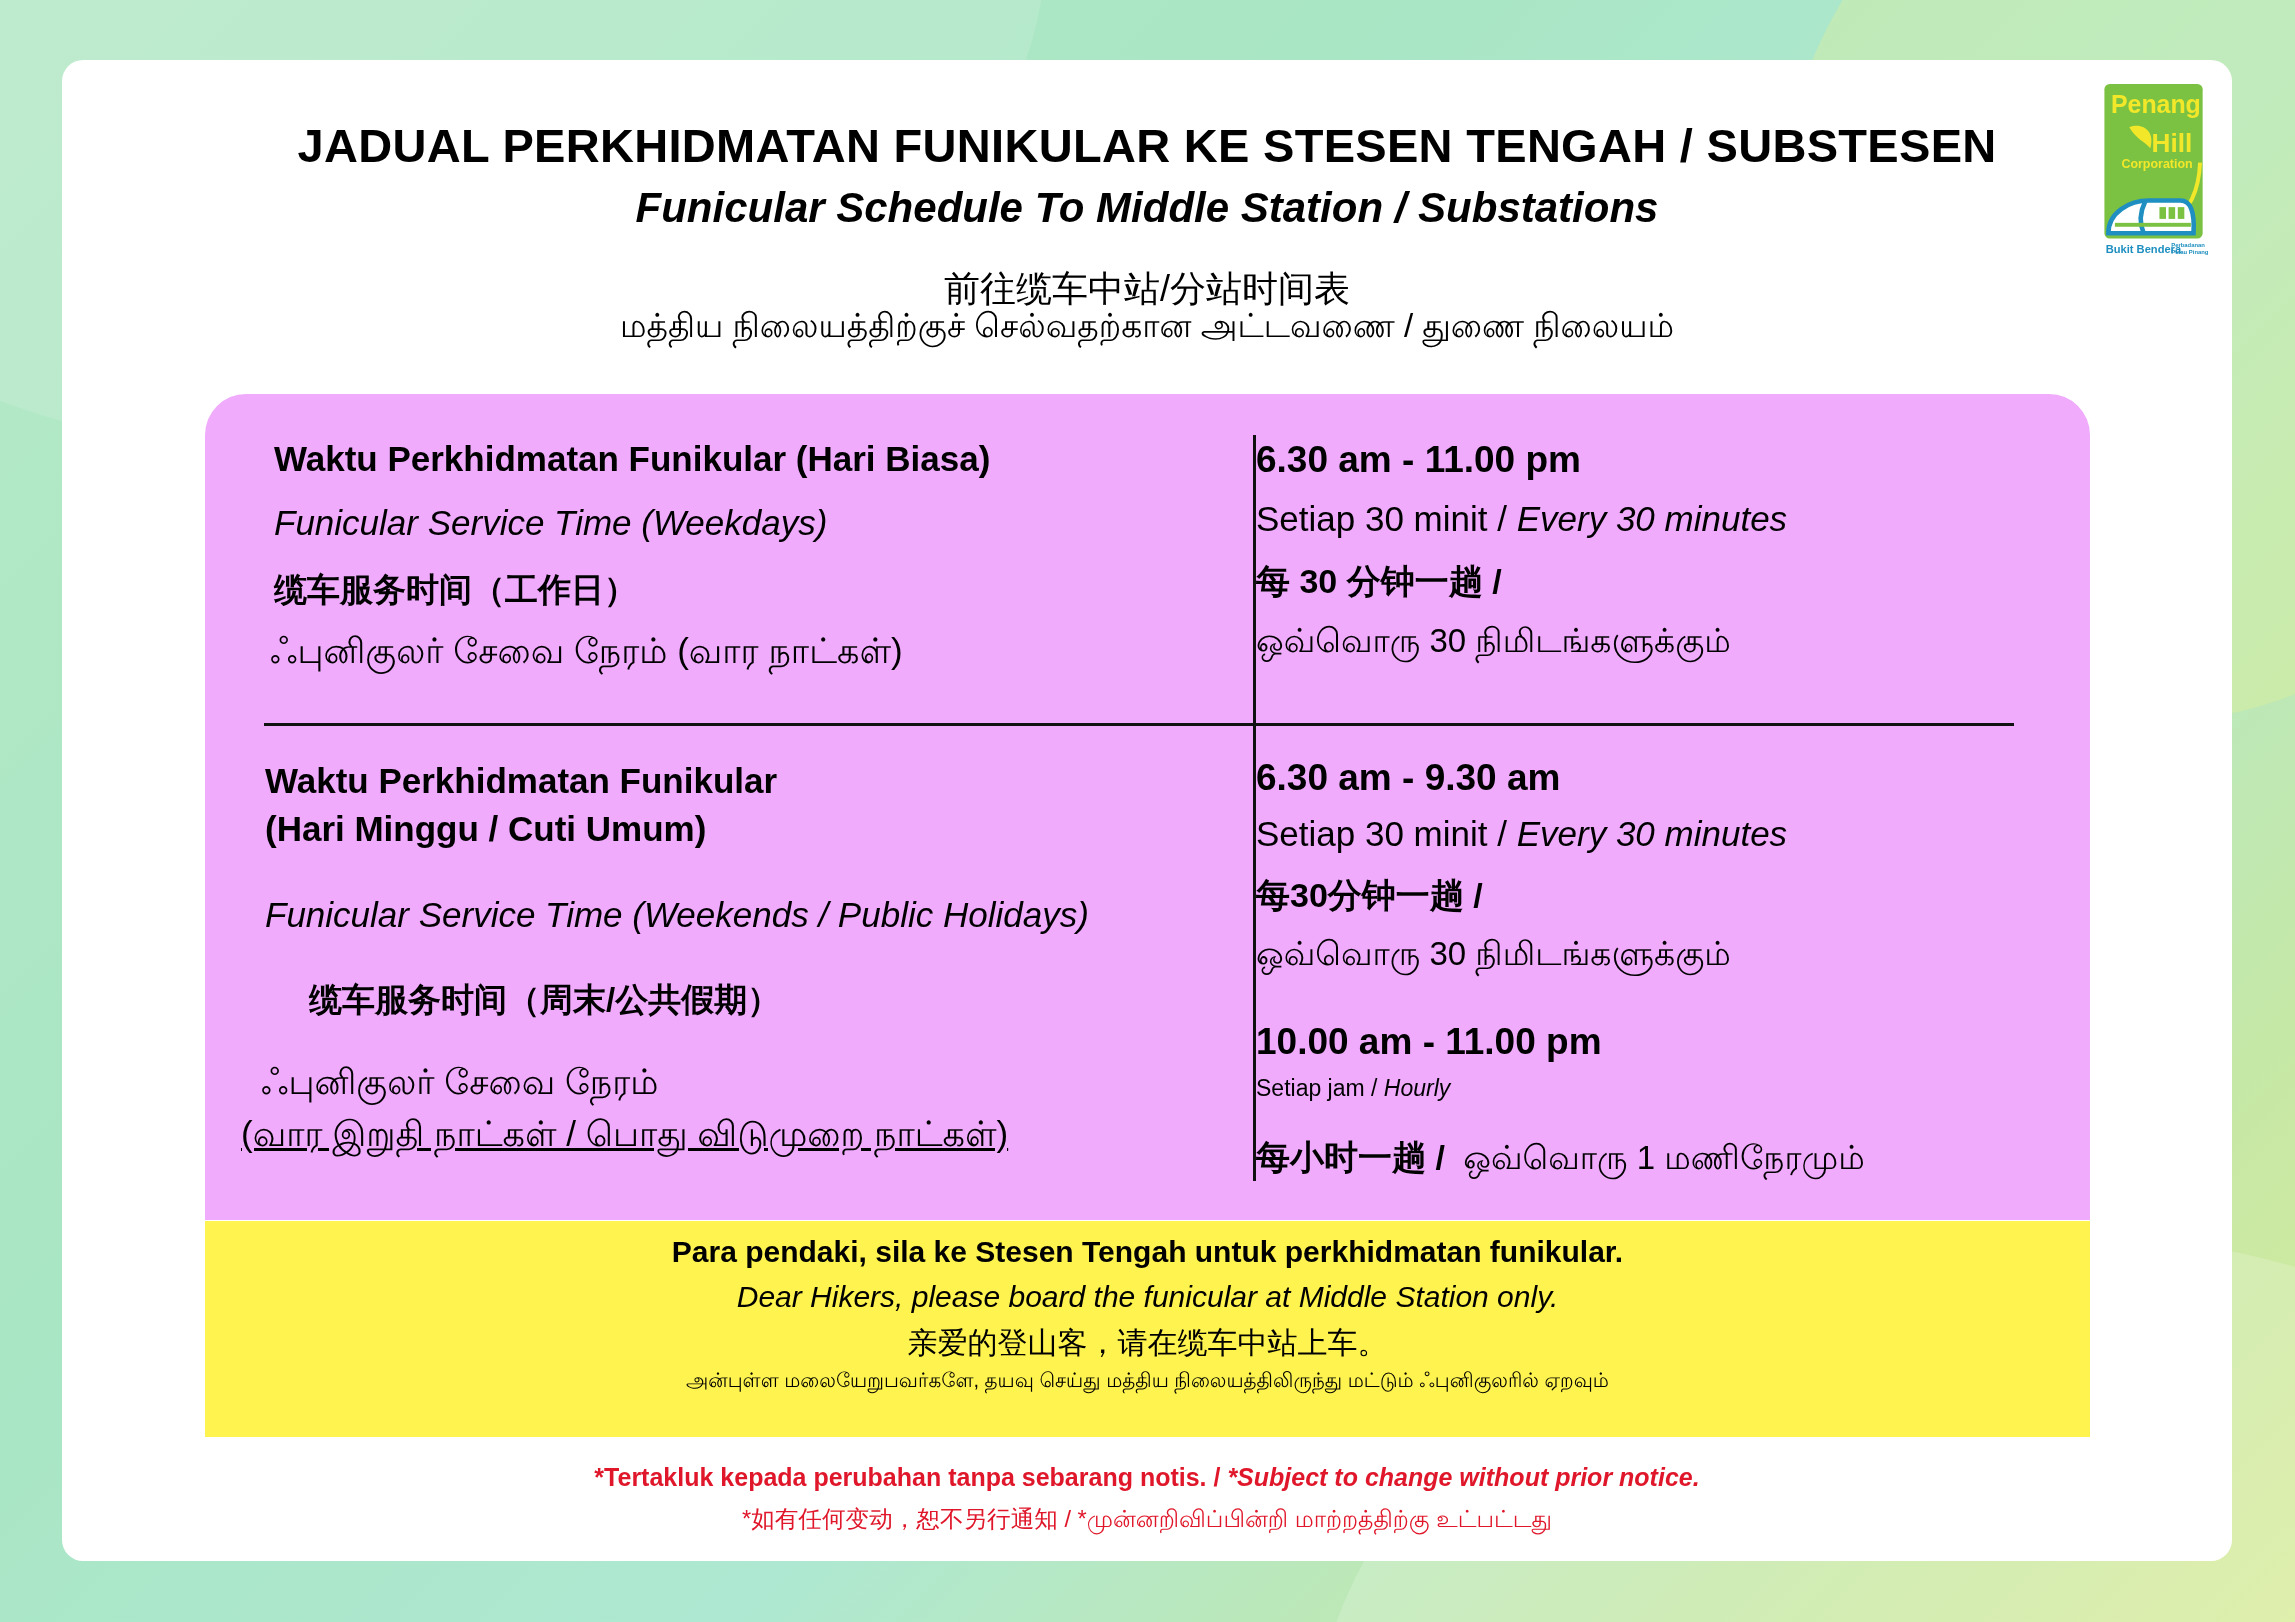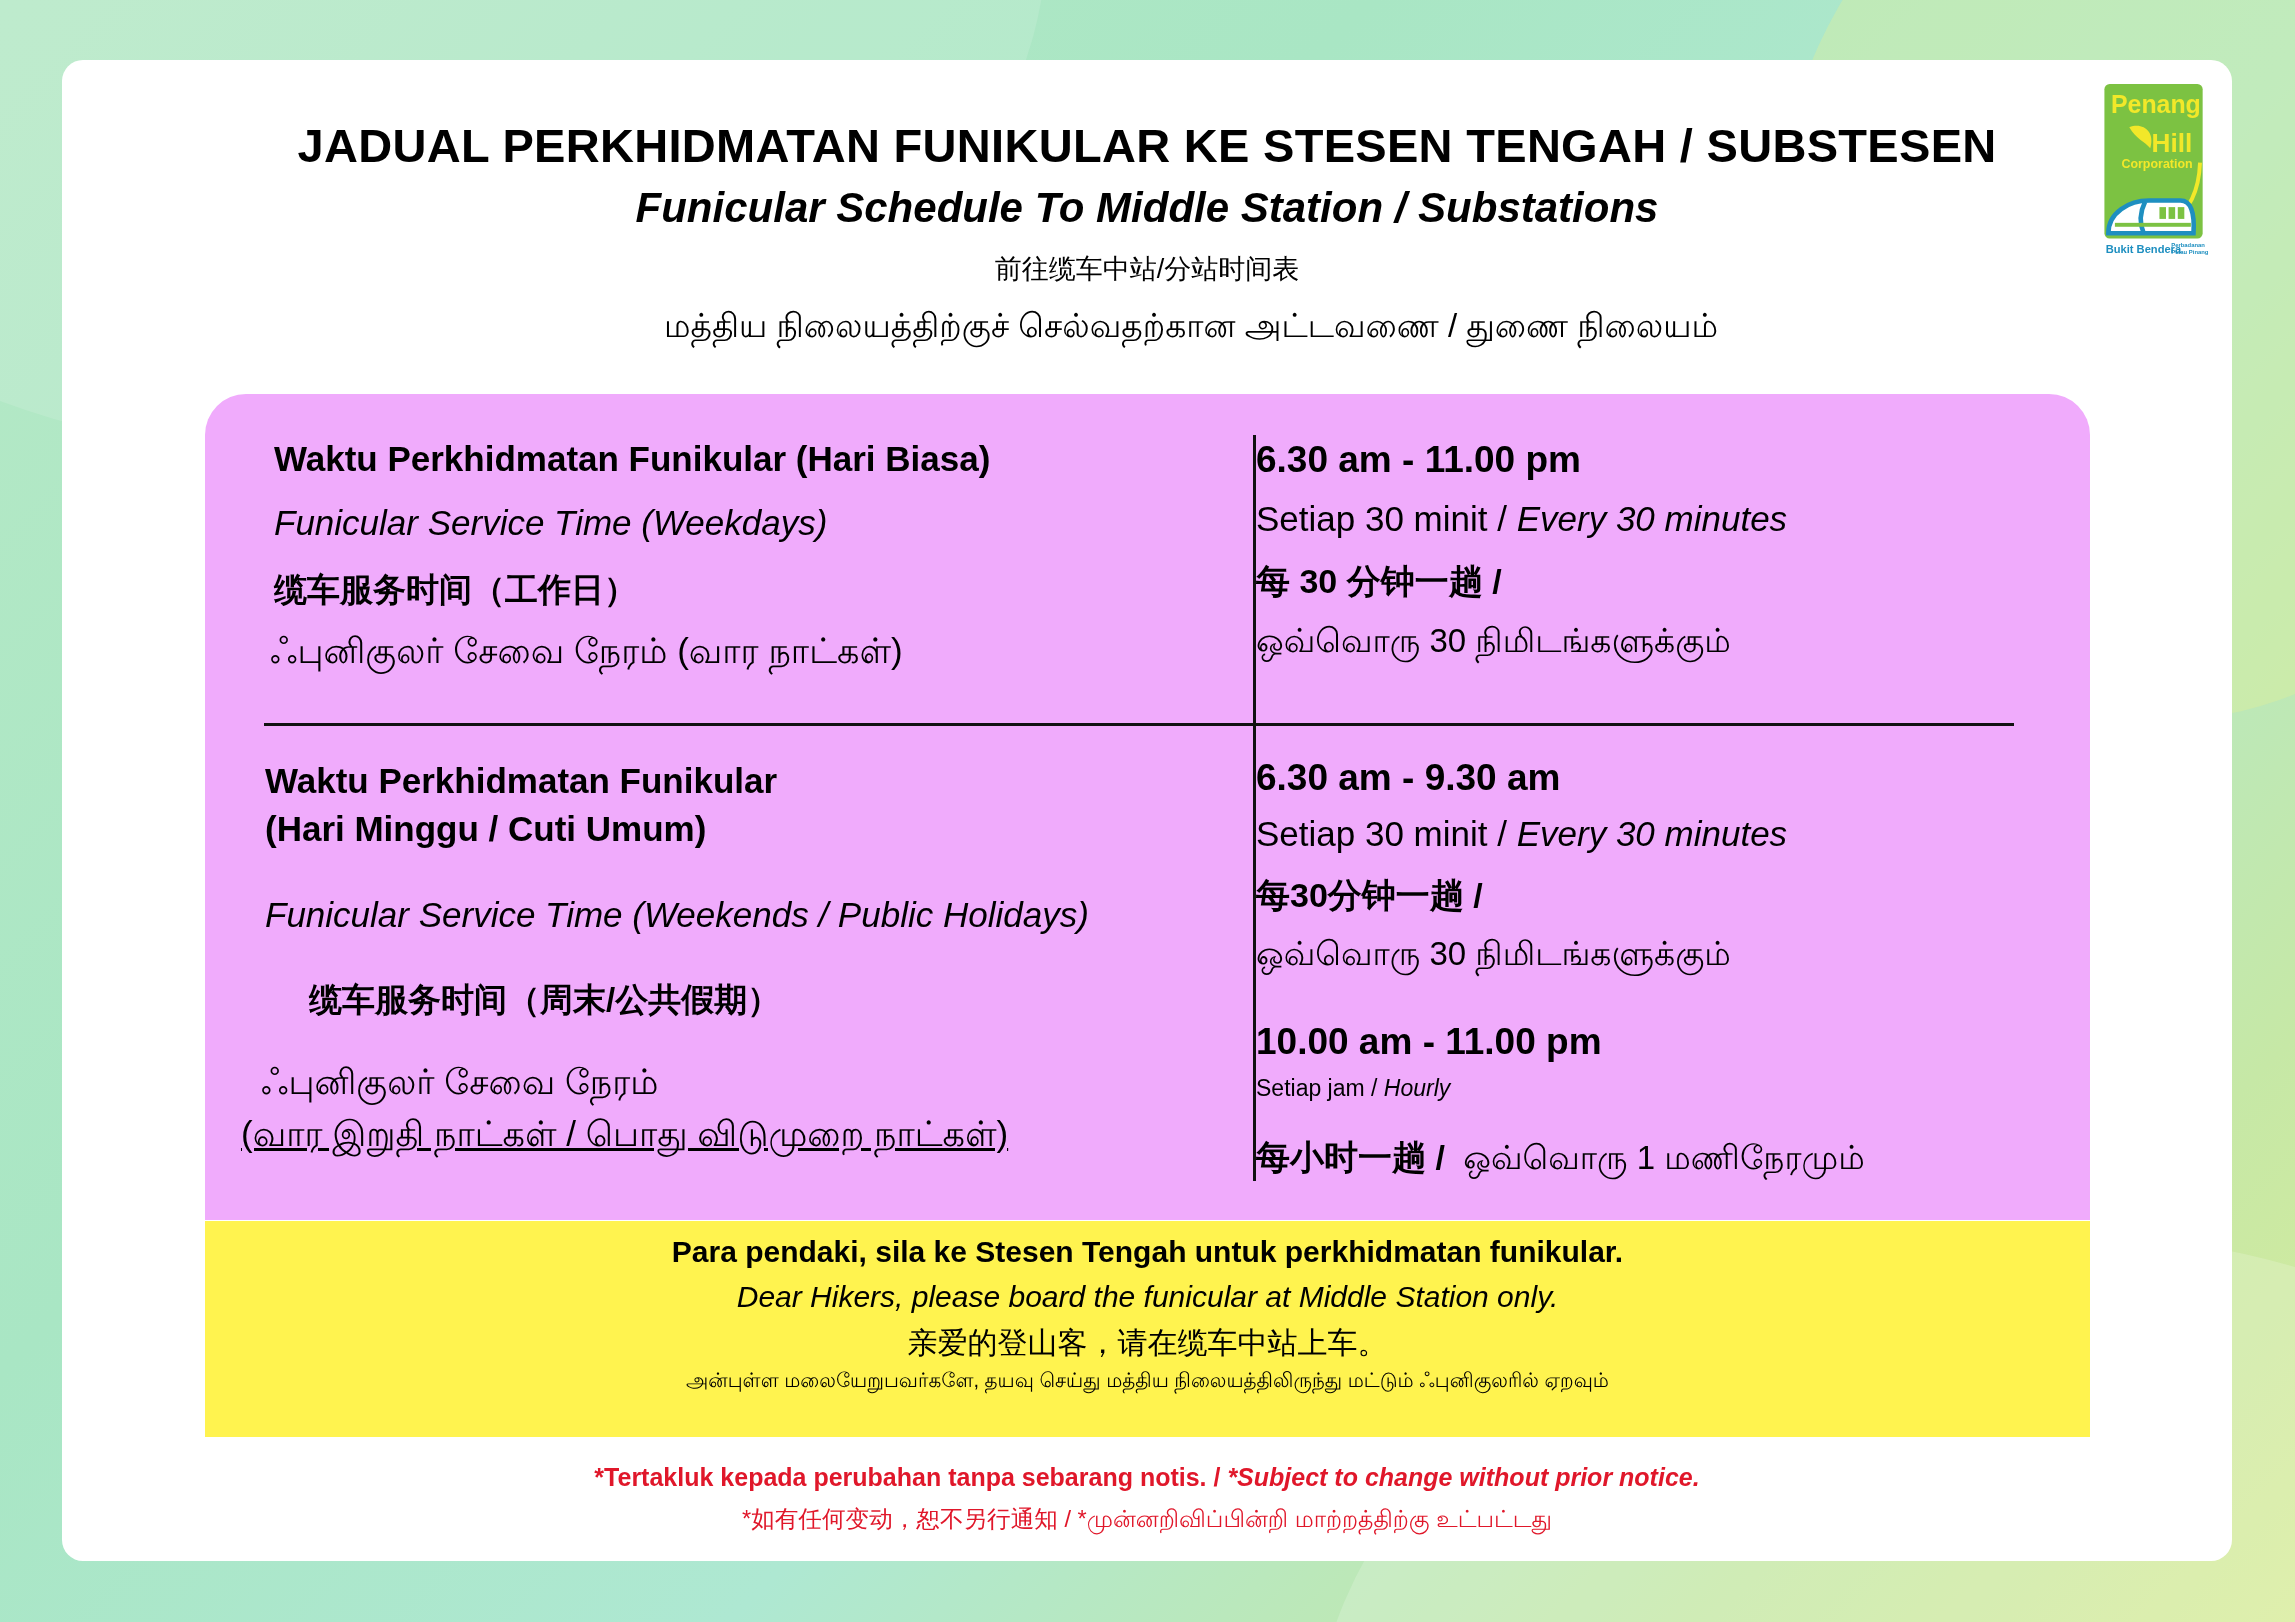--- a/index.html
+++ b/index.html
@@ -13,22 +13,22 @@
   .bg-swoosh2 { position:absolute; right:-458px; bottom:-655px; width:1440px; height:1047px; border-radius:50%;
     background: rgba(255,255,255,0.18); }
   .bg-swoosh3 { position:absolute; right:-262px; top:-196px; width:785px; height:916px; border-radius:50%;
     background: rgba(230,240,150,0.35); }
 
   .card { position:absolute; left:62px; top:60px; width:2170px; height:1501px; background:#ffffff; border-radius:21px; }
 
   .title-block { position:absolute; left:0; top:0; width:2170px; text-align:center; color:#000; }
   .title-main { position:absolute; left:0; width:2170px; top:58px; font-weight:bold; font-size:47px; letter-spacing:0.3px; }
   .title-en { position:absolute; left:0; width:2170px; top:124px; font-weight:bold; font-style:italic; font-size:42px; }
-  .title-zh { position:absolute; left:0; width:2170px; top:191px; font-size:27px; }
-  .title-ta { position:absolute; left:0; width:2170px; top:247px; font-size:33px;padding-left:44px; }
+  .title-zh { position:absolute; left:0; width:2170px; top:205px; font-size:36px; }
+  .title-ta { position:absolute; left:0; width:2170px; top:247px; font-size:33px; }
 
   .logo { position:absolute; left:2041px; top:23.6px; width:105px; height:186px; }
 
   .panel { position:absolute; left:143px; top:334px; width:1885px; height:826px; background:#f0abfc; border-radius:41px 41px 0 0; }
   .vline { position:absolute; left:1048px; top:41px; width:2.6px; height:746px; background:#111; }
   .hline { position:absolute; left:59px; top:329px; width:1750px; height:2.6px; background:#111; }
 
   .lbl { position:absolute; color:#000; white-space:nowrap; }
   .b { font-weight:bold; }
   .i { font-style:italic; }

